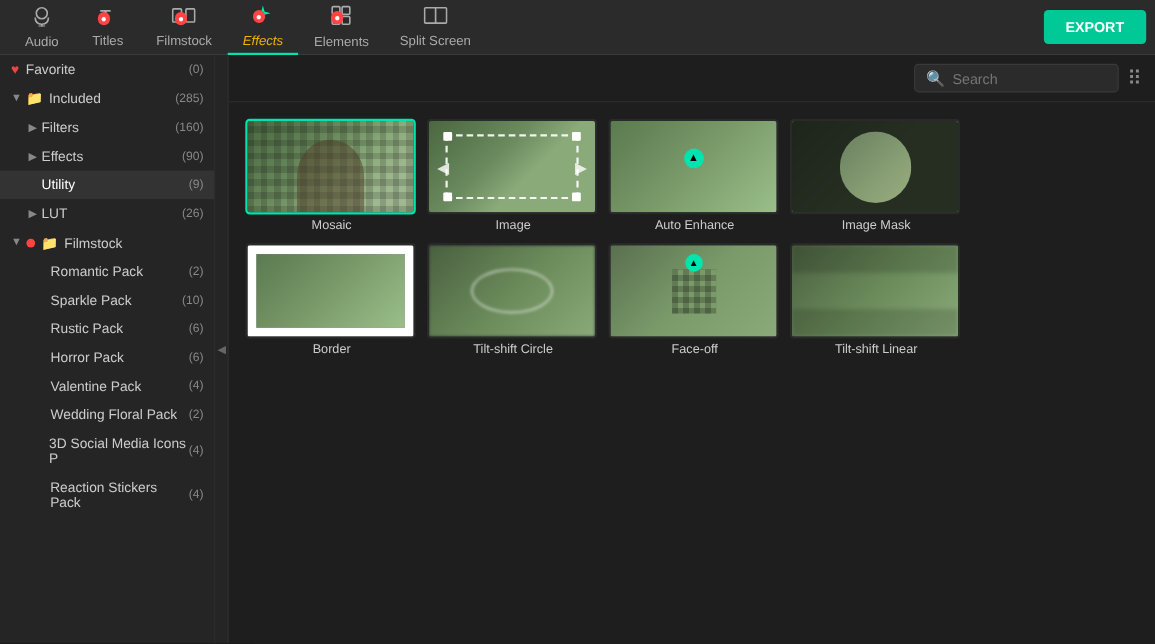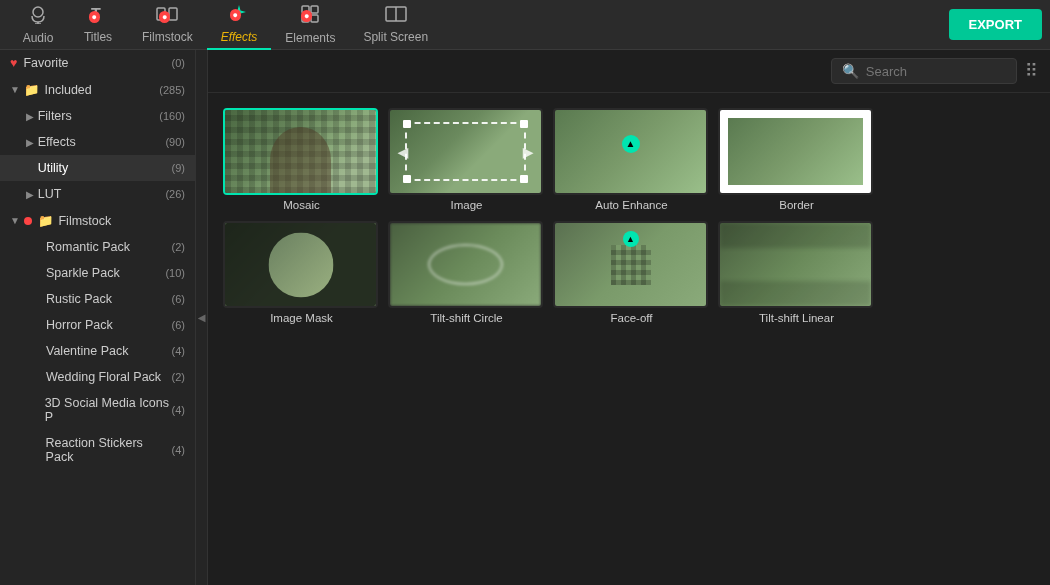--- a/index.html
+++ b/index.html
@@ -422,39 +422,39 @@
         <div class="effect-thumb">
           <div class="auto-enhance-bg">
             <div class="enhance-dot">▲</div>
           </div>
         </div>
         <div class="effect-label">Auto Enhance</div>
       </div>
 
       <div class="effect-card">
         <div class="effect-thumb">
-          <div class="border-bg"></div>
-        </div>
-        <div class="effect-label">Border</div>
-      </div>
-
-      <div class="effect-card">
-        <div class="effect-thumb">
           <div class="image-mask-bg">
             <div class="outside-dark"></div>
             <div class="circle-cutout">
               <div style="width:100%;height:100%;background:linear-gradient(135deg,#6a8060,#9ab080);"></div>
             </div>
           </div>
         </div>
         <div class="effect-label">Image Mask</div>
       </div>
 
       <div class="effect-card">
         <div class="effect-thumb">
+          <div class="border-bg"></div>
+        </div>
+        <div class="effect-label">Border</div>
+      </div>
+
+      <div class="effect-card">
+        <div class="effect-thumb">
           <div class="tiltshift-bg" style="filter:blur(1.5px);">
             <div class="tiltshift-sharp"></div>
           </div>
         </div>
         <div class="effect-label">Tilt-shift Circle</div>
       </div>
 
 
       <div class="effect-card">
         <div class="effect-thumb">

